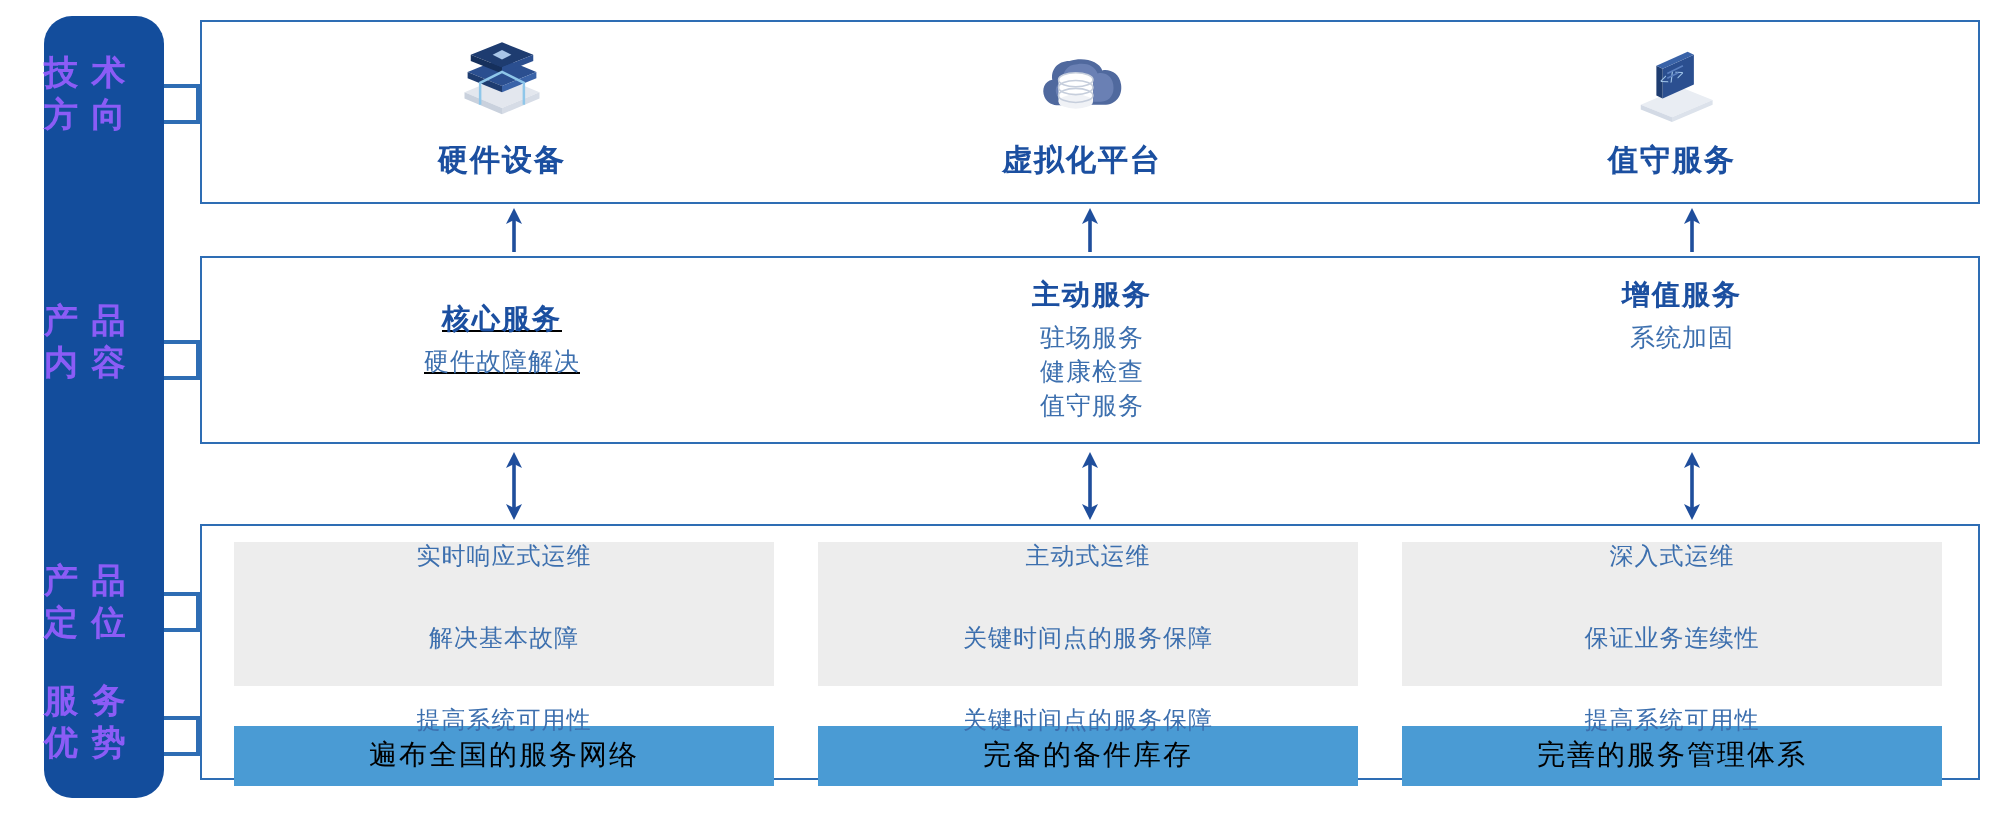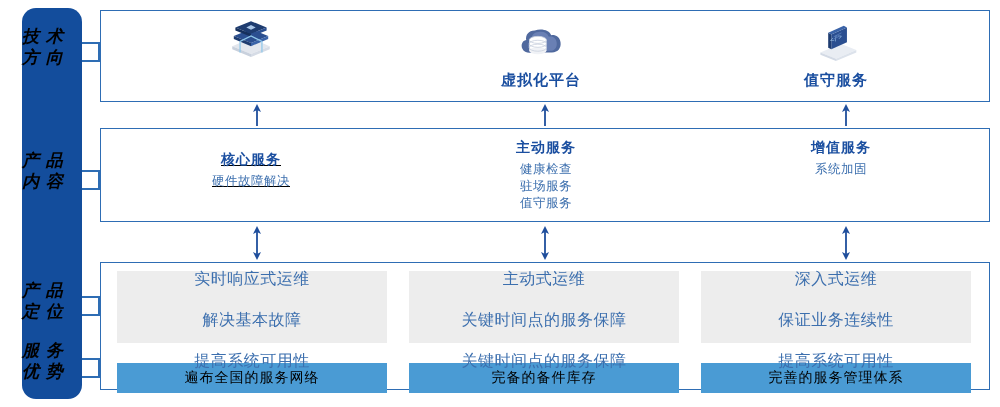--- a/index.html
+++ b/index.html
@@ -28,24 +28,23 @@
     top: 8px;
     width: 60px;
     height: 391px;
     background: #134D9C;
     border-radius: 14px;
   }
   .rail-label {
     position: absolute;
     left: 22px;
     width: 40px;
-    color: #000000;
+    color: #8b5cf6;
     font-size: 17px;
     font-weight: bold;
-    font-style: italic;
     line-height: 21px;
     text-align: center;
     letter-spacing: 1px;
   }
   .rail-label span { display: block; }
   #rail-tech  { top: 26px; }
   #rail-prod  { top: 150px; }
   #rail-pos   { top: 280px; }
   #rail-adv   { top: 340px; }
 
@@ -118,21 +117,21 @@
   }
   .pos-grey {
     background: #EDEDED;
     height: 72px;
     display: flex;
     flex-direction: column;
     align-items: center;
     justify-content: center;
   }
   .pos-line {
-    font-size: 16px;
+    font-size: 12px;
     color: #3C6FAE;
     line-height: 17px;
     letter-spacing: .5px;
     text-align: center;
     margin-top: 24px;
   }
   .adv-bar {
     margin-top: 20px;
     height: 30px;
     background: #4A9BD4;
@@ -205,20 +204,21 @@
 
           <polygon points="32,20 52,12 32,4 12,12" fill="#1E3C70"></polygon>
           <polygon points="12,12 32,20 32,24 12,16" fill="#16305C"></polygon>
           <polygon points="52,12 32,20 32,24 52,16" fill="#2B4F90"></polygon>
 
           <polygon points="32,9 38,12 32,15 26,12" fill="#A9C6E8"></polygon>
 
           <polyline points="18,44 18,30 32,23 46,30 46,44" fill="none" stroke="#8FC7EA" stroke-width="1.6"></polyline>
         </svg>
       </div>
+      <div class="tech-title">硬件设备</div>
     </div>
 
     <div class="tech-col" style="left:330px;">
       <div class="tech-icon">
         <svg width="50" height="50" viewBox="0 0 64 64">
           <path d="M24 16 C16 16 12 22 13 28 C8 29 6 34 8 39 C10 44 16 45 20 44 L46 44 C54 44 58 38 57 31 C56 24 50 21 45 22 C43 16 33 13 24 16 Z" fill="#50699E"></path>
           <path d="M29 18 C22 18 19 24 20 29 C16 30 14 34 16 38 C18 42 23 43 27 42 L44 42 C50 42 53 37 52 31 C51 25 46 23 42 24 C40 19 35 17 29 18 Z" fill="#6A80B4"></path>
 
           <ellipse cx="28" cy="28" rx="11" ry="4.5" fill="#FFFFFF"></ellipse>
           <rect x="17" y="28" width="22" height="14" fill="#FFFFFF"></rect>
@@ -274,22 +274,22 @@
 
   <div class="panel" id="panel-prod">
 
     <div class="prod-col" style="left:30px; top:22px;text-decoration:underline;">
       <div class="prod-title">核心服务</div>
       <div class="prod-line">硬件故障解决</div>
     </div>
 
     <div class="prod-col" style="left:325px;">
       <div class="prod-title">主动服务</div>
+      <div class="prod-line">驻场服务</div>
       <div class="prod-line">健康检查</div>
-      <div class="prod-line">驻场服务</div>
       <div class="prod-line">值守服务</div>
     </div>
 
     <div class="prod-col" style="left:620px;">
       <div class="prod-title">增值服务</div>
       <div class="prod-line">系统加固</div>
     </div>
   </div>
 
   <div class="arrow" style="left:251px; top:226px;">

